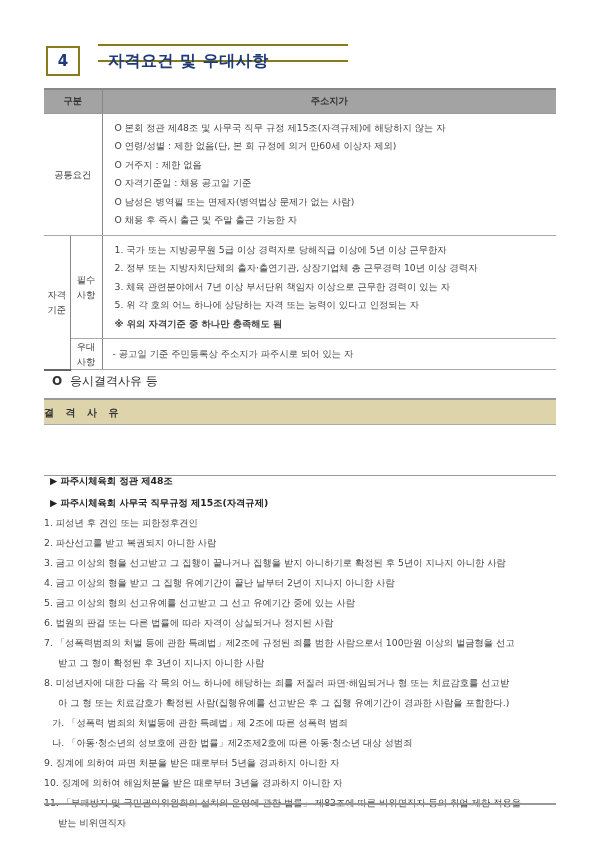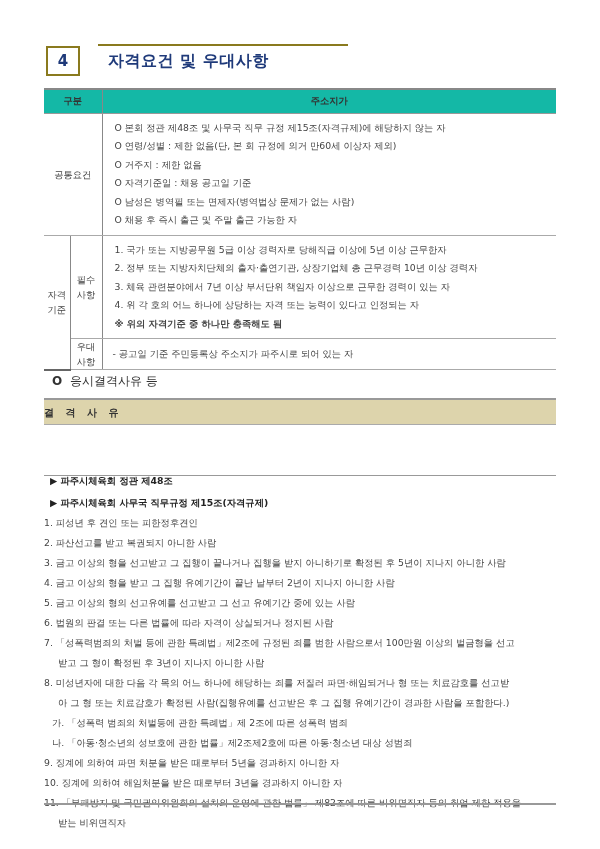--- a/index.html
+++ b/index.html
@@ -1,25 +1,25 @@
 <!DOCTYPE html>
 <html><head>
 <meta charset="utf-8">
 <style>
   * { box-sizing: border-box; margin: 0; padding: 0; }
   body { width: 600px; height: 849px; background: #ffffff; font-family: "DejaVu Sans", sans-serif; color: #333; position: relative; overflow: hidden; }
   .page { position: absolute; left: 44px; top: 0; width: 512px; }
 
   .section-head { position: absolute; top: 44px; left: 0; height: 34px; width: 320px; }
   .num-box { position: absolute; left: 2px; top: 2px; width: 34px; height: 30px; border: 2px solid #8a7a1e; color: #1f3a7a; font-weight: bold; font-size: 15px; text-align: center; line-height: 26px; }
-  .title-wrap { position: absolute; left: 54px; top: 0; width: 250px; height: 46px; border-top: 2px solid #8a7a1e; border-bottom: 2px solid #8a7a1e; text-decoration: underline; }
+  .title-wrap { position: absolute; left: 54px; top: 0; width: 250px; height: 18px; border-top: 2px solid #8a7a1e; border-bottom: 2px solid #8a7a1e; text-decoration: underline; }
   .title { position: absolute; left: 10px; top: 5px; font-size: 16px; font-weight: bold; color: #1f3a7a; letter-spacing: 0.5px; }
 
   table.req { position: absolute; top: 88px; left: 0; width: 512px; border-collapse: collapse; font-size: 9.3px; }
-  table.req th { background: #14b8a6; font-weight: bold; height: 24px; border-top: 2px solid #888; border-bottom: 1px solid #999; color: #333; }
+  table.req th { background: #a3a3a3; font-weight: bold; height: 24px; border-top: 2px solid #888; border-bottom: 1px solid #999; color: #333; }
   table.req td { border-bottom: 1px solid #aaa; vertical-align: middle; }
   .col-div { border-right: 1px solid #888; }
   .cat { text-align: center; color: #444; line-height: 15px; }
   .lines div { line-height: 18.5px; white-space: nowrap; color: #444; }
   .lines { padding: 5px 0 5px 12px; }
   .note { color: #2233aa; font-weight: bold; }
   .thick-bottom td { border-bottom: 2px solid #666; }
 
   .sub-head { position: absolute; top: 373px; left: 8px; font-size: 12px; color: #333; }
   .sub-head .o { font-weight: bold; margin-right: 4px; }
@@ -69,21 +69,21 @@
           <div>기준</div>
         </td>
         <td class="cat col-div" style="width:32px">
           <div>필수</div>
           <div>사항</div>
         </td>
         <td class="lines">
           <div>1. 국가 또는 지방공무원 5급 이상 경력자로 당해직급 이상에 5년 이상 근무한자</div>
           <div>2. 정부 또는 지방자치단체의 출자·출연기관, 상장기업체 총 근무경력 10년 이상 경력자</div>
           <div>3. 체육 관련분야에서 7년 이상 부서단위 책임자 이상으로 근무한 경력이 있는 자</div>
-          <div>4. 위 각 호의 어느 하나에 상당하는 자격 또는 능력이 있다고 인정되는 자</div>
+          <div>5. 위 각 호의 어느 하나에 상당하는 자격 또는 능력이 있다고 인정되는 자</div>
           <div class="note">※ 위의 자격기준 중 하나만 충족해도 됨</div>
         </td>
       </tr>
       <tr class="thick-bottom">
         <td class="cat col-div">
           <div>우대</div>
           <div>사항</div>
         </td>
         <td class="lines" style="padding-left:10px">
           <div>- 공고일 기준 주민등록상 주소지가 파주시로 되어 있는 자</div>

